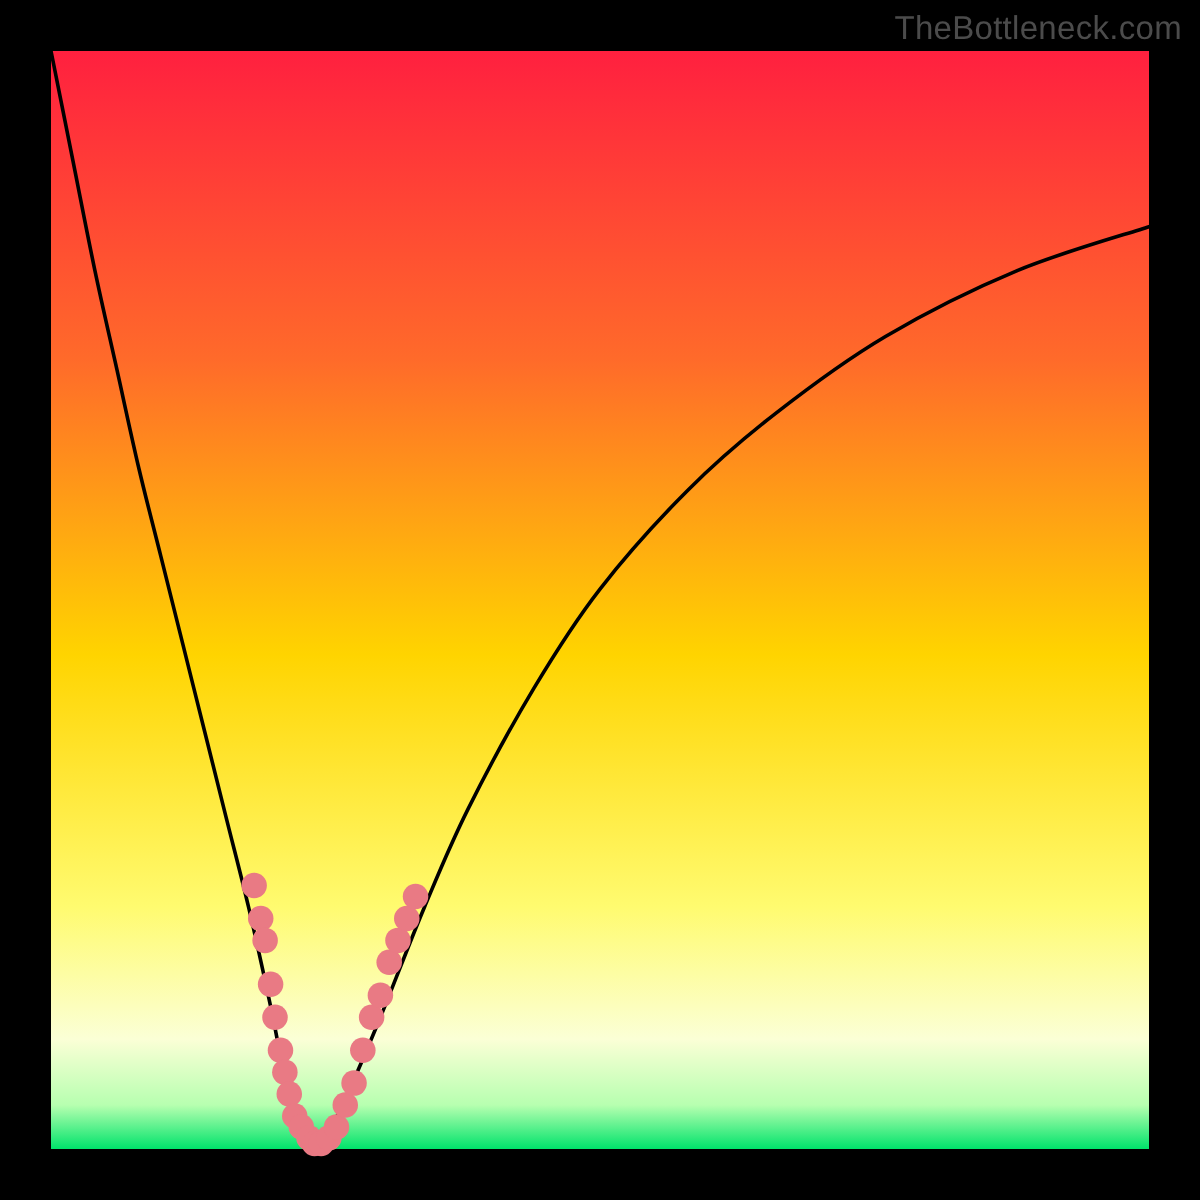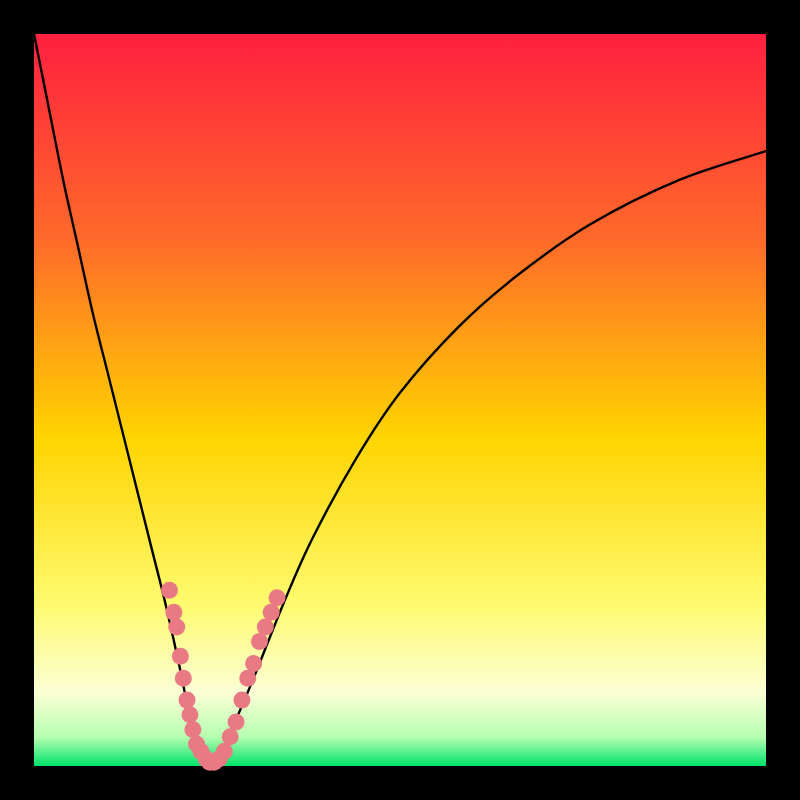--- a/index.html
+++ b/index.html
@@ -95,13 +95,14 @@
           <circle cx="213.744" cy="644.16" r="8.5" fill="#e97a84"></circle>
           <circle cx="219.6" cy="629.52" r="8.5" fill="#e97a84"></circle>
           <circle cx="225.456" cy="607.56" r="8.5" fill="#e97a84"></circle>
           <circle cx="231.312" cy="592.92" r="8.5" fill="#e97a84"></circle>
           <circle cx="237.168" cy="578.28" r="8.5" fill="#e97a84"></circle>
           <circle cx="243.024" cy="563.64" r="8.5" fill="#e97a84"></circle>
         </g>
     </svg>
   </div>
 
+  <div class="watermark">TheBottleneck.com</div>
 </div>
 
 </body></html>

